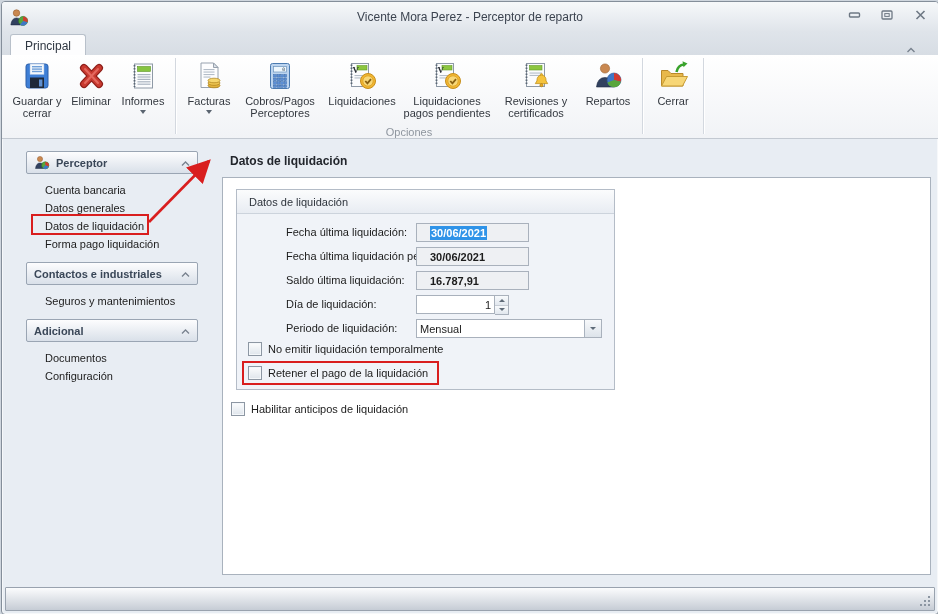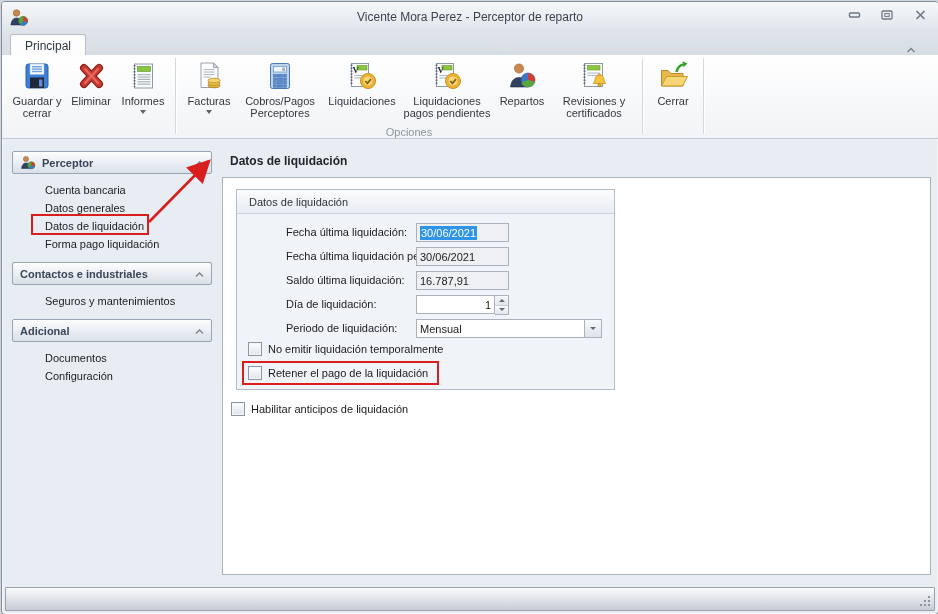--- a/index.html
+++ b/index.html
@@ -32,39 +32,39 @@
     font-size:11px;line-height:12px;text-align:center;color:#33383f;cursor:default;border-radius:3px;}
   .rbtn svg{margin-bottom:3px;}
   .drop-arrow{width:0;height:0;border-left:3px solid transparent;border-right:3px solid transparent;
     border-top:4px solid #5a6470;margin-top:3px;}
   
   .content{position:absolute;left:3px;top:138px;width:930px;height:446px;background:#e8edf3;}
   
   .sidebar{position:absolute;left:5px;top:11px;width:204px;}
   .side-header{height:21px;border:1px solid #9aa5b3;border-radius:2px;
     background:linear-gradient(#fdfdfe,#d9e0e9);display:flex;align-items:center;
-    padding:0 7px;font-weight:bold;font-size:11px;color:#3a4758;margin:0 2px;}
+    padding:0 7px;font-weight:bold;font-size:11px;color:#3a4758;margin:0 16px;}
   .side-header .hdr-chevron{margin-left:auto;}
   .side-items{padding:7px 0 9px 0;}
   .side-item{padding:3px 2px 3px 35px;font-size:11px;color:#1c1c1c;cursor:default;}
   
   .main{position:absolute;left:213px;top:0;width:715px;height:446px;}
   .main-title{font-weight:bold;font-size:12px;color:#22262c;margin:14px 0 9px 12px;}
   .panel{position:relative;margin-left:4px;width:707px;height:396px;background:#ffffff;
     border:1px solid #a9b2bd;}
   .groupbox{position:absolute;left:13px;top:11px;width:377px;height:199px;
     background:#f0f3f8;border:1px solid #b4bcc7;}
   .groupbox-caption{height:23px;background:linear-gradient(#fbfcfd,#e8ecf2);
     border-bottom:1px solid #ccd3dc;display:flex;align-items:center;padding-left:12px;
     font-size:11px;color:#2e343c;}
   .frow{position:absolute;height:17px;}
   .frow .flabel{position:absolute;left:14px;top:0;line-height:18px;font-size:11px;color:#1c1c1c;white-space:nowrap;padding-left:35px;}
   .field{position:absolute;left:179px;top:0;height:17px;box-sizing:content-box;
     border:1px solid #a9b1bc;background:#eef0f3;font-size:11px;color:#1c1c1c;
-    display:flex;align-items:center;padding:0 3px;}
+    display:flex;align-items:center;padding:0 13px;font-weight:bold;}
   .sel{background:#2f93e8;color:#ffffff;padding:1px 1px;}
   .spin-wrap{position:absolute;left:179px;top:0;display:flex;}
   .spin-field{width:71px;height:17px;border:1px solid #a9b1bc;background:#fff;font-size:11px;
     color:#1c1c1c;display:flex;align-items:center;justify-content:flex-end;padding:0 3px;}
   .spin-btns{display:flex;flex-direction:column;border:1px solid #a9b1bc;border-left:none;}
   .spin-btn{width:13px;height:8.5px;background:linear-gradient(#f8fafc,#e1e7ee);
     display:flex;align-items:center;justify-content:center;border-bottom:1px solid #c7cdd5;}
   .spin-btn:last-child{border-bottom:none;}
   .tri-up{width:0;height:0;border-left:3px solid transparent;border-right:3px solid transparent;border-bottom:3px solid #5f6b78;}
   .tri-dn{width:0;height:0;border-left:3px solid transparent;border-right:3px solid transparent;border-top:3px solid #5f6b78;}
@@ -238,42 +238,42 @@
           <rect x="11" y="5.5" width="10" height="4.5" fill="#8cc63f" stroke="#639b2a" stroke-width="0.6"></rect>
           <text x="6.5" y="12.5" font-size="9" font-weight="bold" fill="#2a2f36" font-family="serif">V</text>
           <rect x="8.5" y="15" width="11" height="1.1" fill="#b4bdc8"></rect>
             <rect x="8.5" y="17.4" width="11" height="1.1" fill="#b4bdc8"></rect>
           <circle cx="22" cy="21" r="7.5" fill="#f2b632" stroke="#c78f1b"></circle>
           <circle cx="22" cy="21" r="5.2" fill="#f8d878" stroke="#e0a82a"></circle>
           <path d="M19.3 21 l2.1 2.3 l3.6 -4.2" stroke="#8a6110" stroke-width="1.8" fill="none"></path>
         </svg>
         <span>Liquidaciones pagos pendientes</span>
       </div>
-      <div class="rbtn" style="width:58px">
-        <svg width="32" height="32" viewBox="0 0 32 32">
-          <circle cx="13" cy="8.5" r="4.6" fill="#c98850" stroke="#9a6130" stroke-width="0.6"></circle>
-          <path d="M4.5 27 q1 -9.5 8.5 -9.5 q7.5 0 8.5 9.5 z" fill="#31415f" stroke="#1f2c44" stroke-width="0.6"></path>
-          <circle cx="22" cy="20" r="7" fill="#3f77c6" stroke="#2b558f" stroke-width="0.6"></circle>
-          <path d="M22 20 L22 13 A7 7 0 0 1 28.8 21.7 z" fill="#d23b31"></path>
-          <path d="M22 20 L28.8 21.7 A7 7 0 0 1 15.4 22.6 z" fill="#58a63c"></path>
-        </svg>
-        <span>Repartos</span>
-      </div>
       <div class="rbtn" style="width:86px">
         <svg width="32" height="32" viewBox="0 0 32 32">
           <rect x="6.5" y="3.5" width="18" height="23" fill="#fbfcfd" stroke="#8e99a6"></rect>
           <line x1="6.5" y1="4.5" x2="6.5" y2="25.5" stroke="#5a6673" stroke-width="1.8" stroke-dasharray="1.4 1.6"></line>
           <rect x="9.5" y="5.5" width="12.5" height="4.5" fill="#8cc63f" stroke="#639b2a" stroke-width="0.6"></rect>
           <rect x="9.5" y="12.5" width="12.5" height="1.1" fill="#b4bdc8"></rect>
             <rect x="9.5" y="14.9" width="12.5" height="1.1" fill="#b4bdc8"></rect>
           <circle cx="21.5" cy="14.8" r="1.2" fill="#f5c33c" stroke="#c2921a" stroke-width="0.6"></circle>
           <path d="M21.5 15 q-4.6 0.4 -4.6 6 l-1.6 2.6 h12.4 l-1.6 -2.6 q0 -5.6 -4.6 -6" fill="#f5c33c" stroke="#c2921a" stroke-width="0.8"></path>
           <circle cx="21.5" cy="25.2" r="1.6" fill="#e8a81f" stroke="#a87a10" stroke-width="0.6"></circle>
         </svg>
         <span>Revisiones y certificados</span>
+      </div>
+      <div class="rbtn" style="width:58px">
+        <svg width="32" height="32" viewBox="0 0 32 32">
+          <circle cx="13" cy="8.5" r="4.6" fill="#c98850" stroke="#9a6130" stroke-width="0.6"></circle>
+          <path d="M4.5 27 q1 -9.5 8.5 -9.5 q7.5 0 8.5 9.5 z" fill="#31415f" stroke="#1f2c44" stroke-width="0.6"></path>
+          <circle cx="22" cy="20" r="7" fill="#3f77c6" stroke="#2b558f" stroke-width="0.6"></circle>
+          <path d="M22 20 L22 13 A7 7 0 0 1 28.8 21.7 z" fill="#d23b31"></path>
+          <path d="M22 20 L28.8 21.7 A7 7 0 0 1 15.4 22.6 z" fill="#58a63c"></path>
+        </svg>
+        <span>Repartos</span>
       </div>
       <div class="rgroup-label">Opciones</div>
     </div>
     <div class="rsep"></div>
 
     <div class="rgroup">
       <div class="rbtn" style="width:50px">
         <svg width="32" height="32" viewBox="0 0 32 32">
           <path d="M4.5 10.5 v15.5 h21.5 v-12.5 h-12 l-3 -3 z" fill="#e8b84a" stroke="#b9892a"></path>
           <path d="M4.5 26 l5 -9.5 h21 l-5 9.5 z" fill="#f7d676" stroke="#c79b32"></path>

